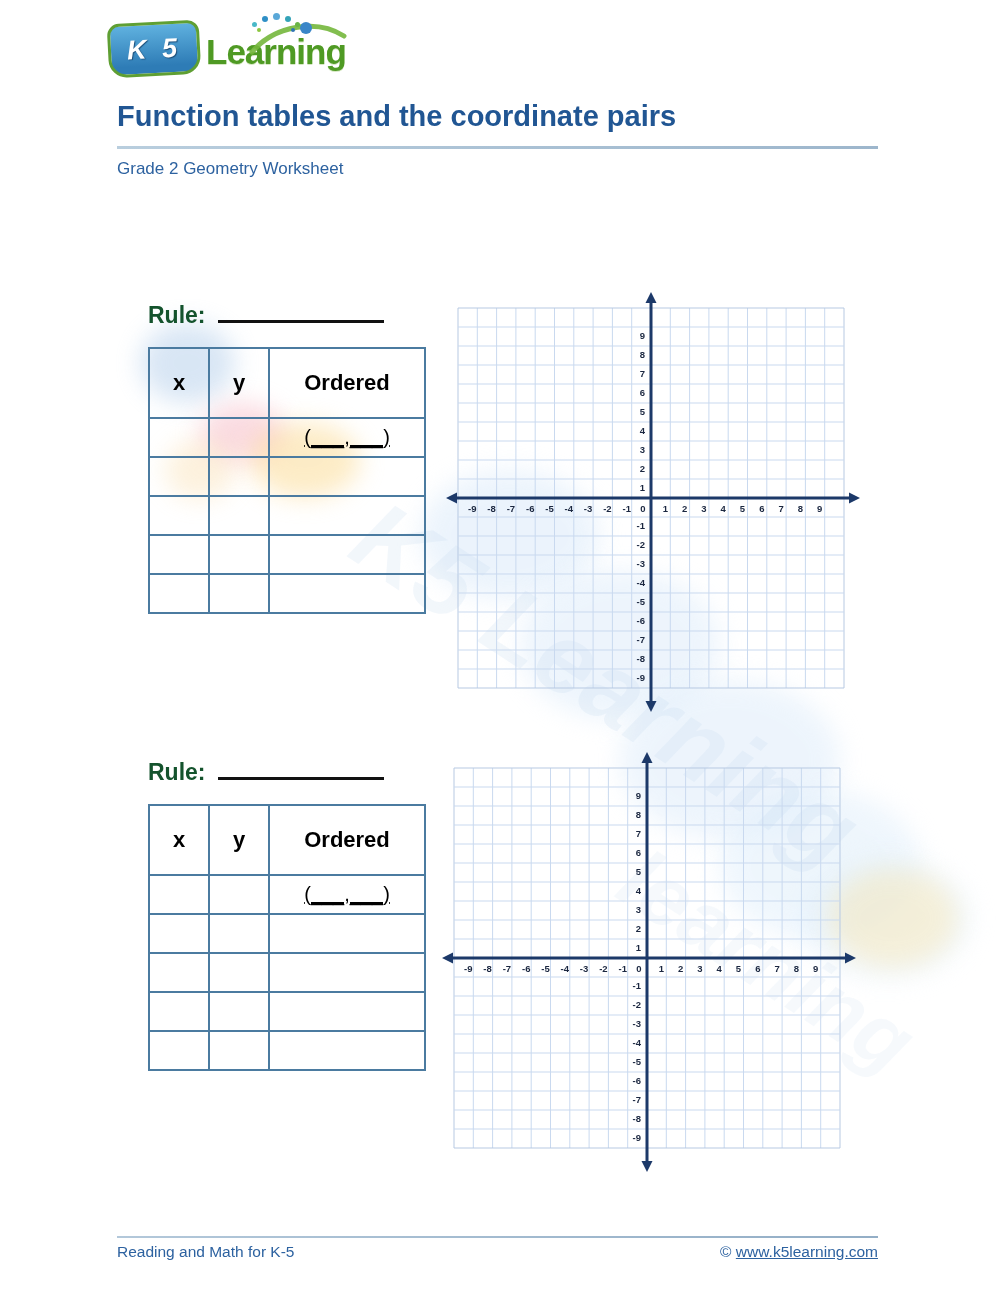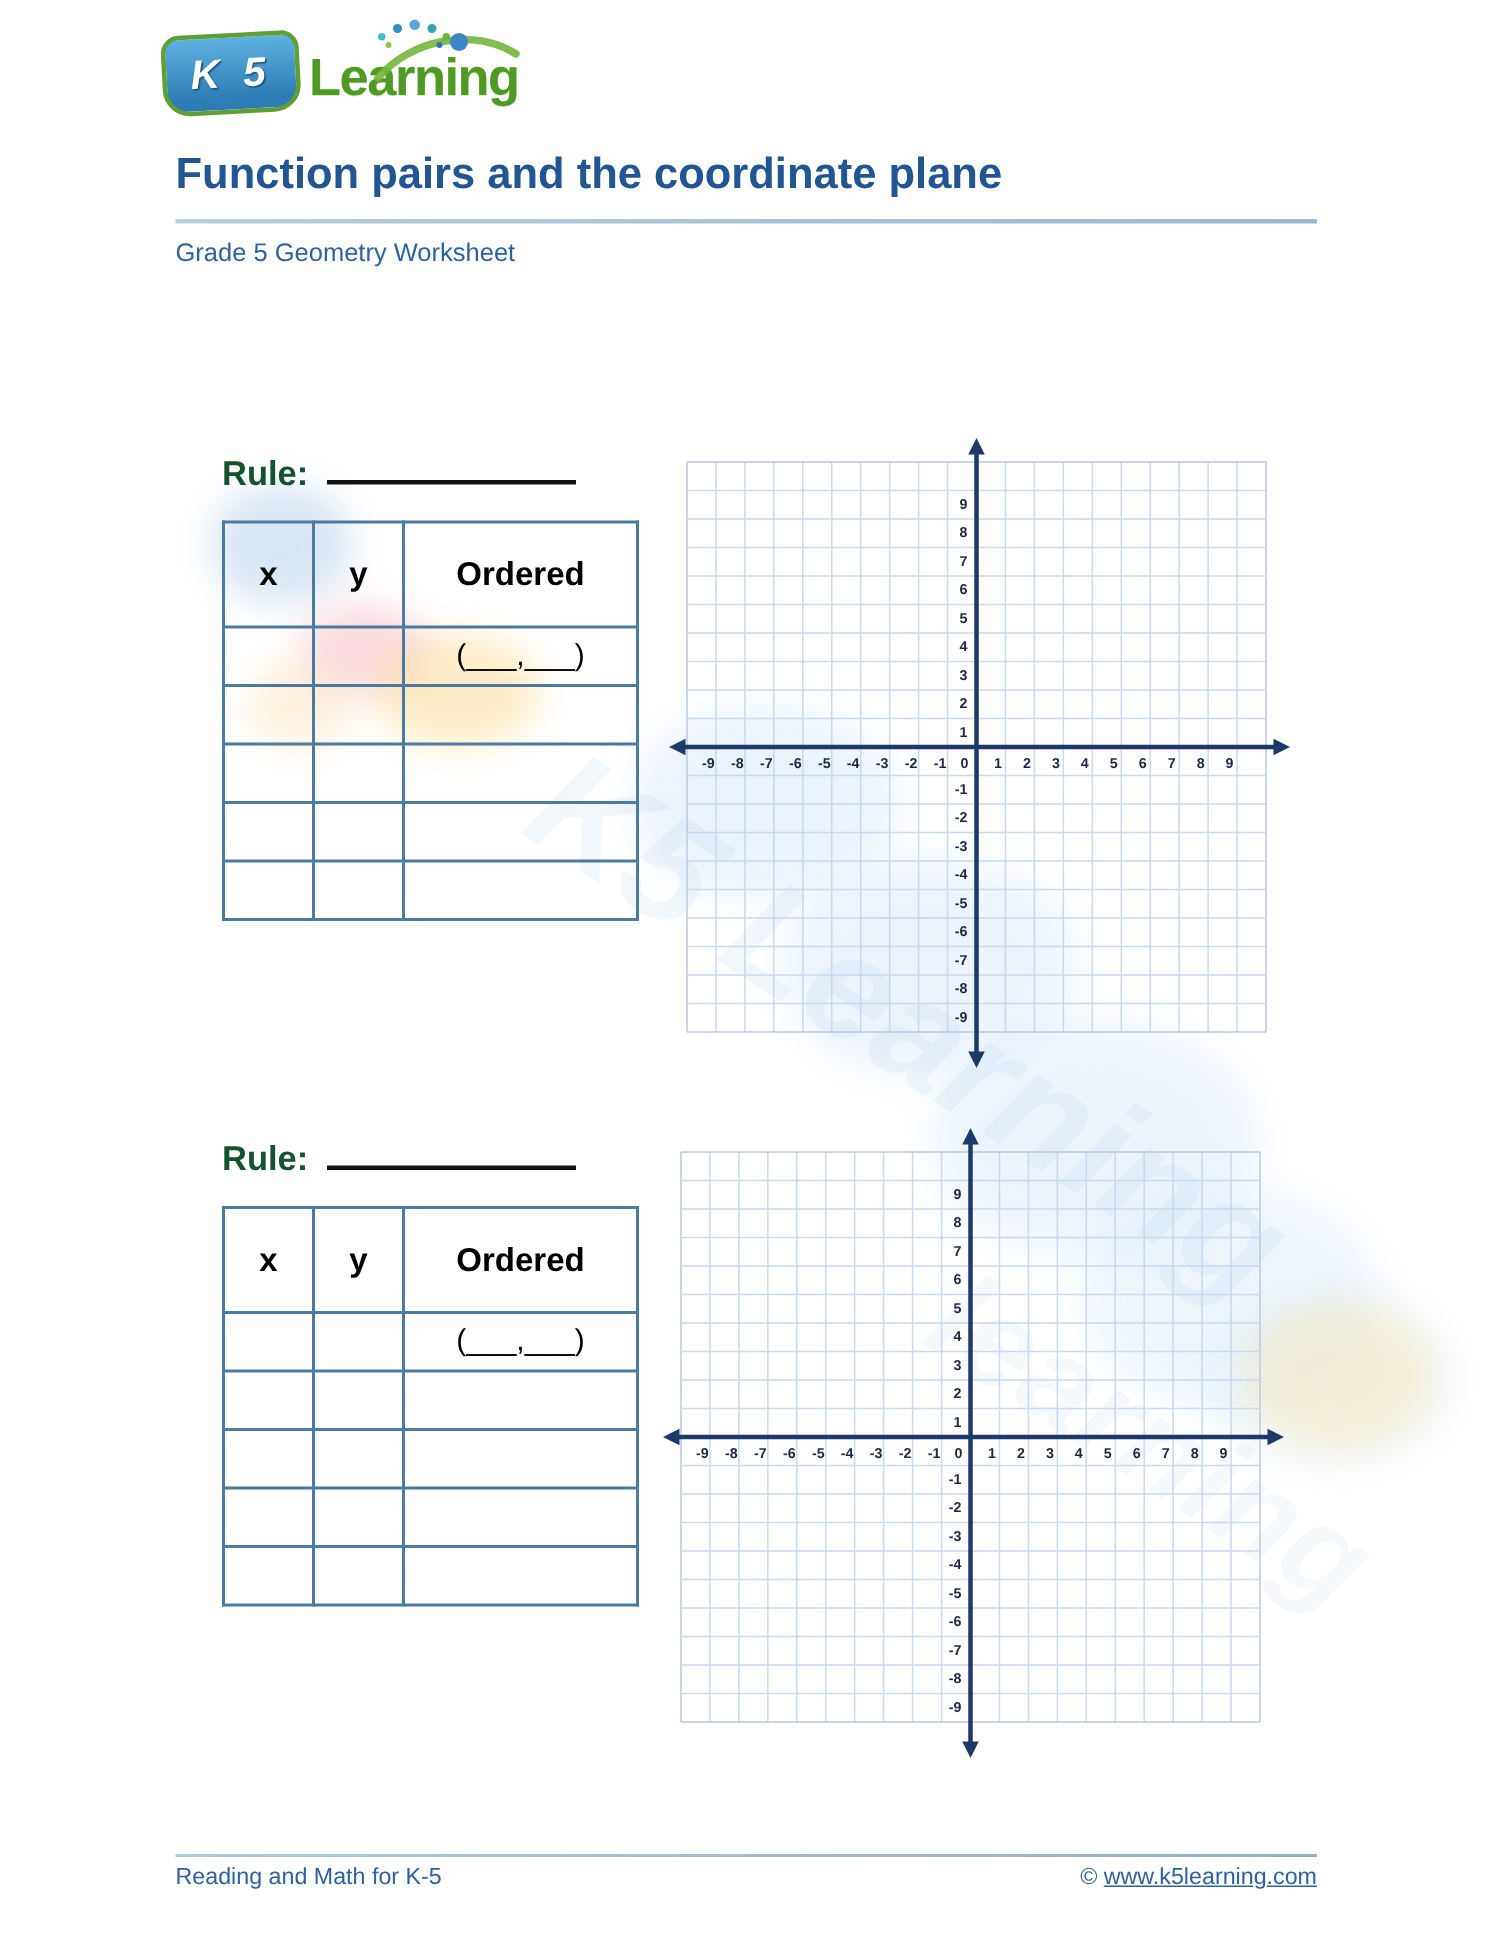--- a/index.html
+++ b/index.html
@@ -54,21 +54,21 @@
     display:inline-block;width:166px;height:20px;margin-left:12px;
     border-bottom:3px solid #111;vertical-align:baseline;
   }
   table.ftable{
     position:absolute;border-collapse:collapse;z-index:2;background:transparent;
   }
   .ftable-1{left:148px;top:347px;}
   .ftable-2{left:148px;top:804px;}
   table.ftable th,table.ftable td{border:2px solid #4b7ba0;padding:0;text-align:center;background:transparent;}
   table.ftable th{height:68px;font-size:22px;font-weight:bold;color:#000;}
-  table.ftable td{height:37px;font-size:20px;color:#000;}
+  table.ftable td{height:37px;font-size:20px;color:#000;text-decoration:underline;}
   .col-x,.col-y{width:58px;}
   .col-ord{width:154px;border-radius:27px;}
   
   .grid-wrap{position:absolute;z-index:1;}
   .grid-1{left:445px;top:291px;}
   .grid-2{left:441px;top:751px;}
   
   .footer-divider{
     position:absolute;left:117px;top:1236px;width:761px;height:2px;
     background:linear-gradient(90deg,#b3c8da,#93aec6);z-index:2;
@@ -110,23 +110,23 @@
     </svg>
     <div class="logo-dot" style="left:146px;top:8px;width:5px;height:5px;background:#49b8c8;"></div>
     <div class="logo-dot" style="left:156px;top:2px;width:6px;height:6px;background:#2f8fc6;"></div>
     <div class="logo-dot" style="left:167px;top:-1px;width:7px;height:7px;background:#5aa8d8;"></div>
     <div class="logo-dot" style="left:179px;top:2px;width:6px;height:6px;background:#34a3b8;"></div>
     <div class="logo-dot" style="left:189px;top:8px;width:5px;height:5px;background:#6ab446;"></div>
     <div class="logo-dot" style="left:151px;top:14px;width:4px;height:4px;background:#8cc63f;"></div>
     <div class="logo-dot" style="left:185px;top:14px;width:4px;height:4px;background:#2f74b5;"></div>
   </div>
 
-  <div class="title">Function pairs and the coordinate plane</div>
+  <div class="title">Function tables and the coordinate pairs</div>
   <div class="title-divider"></div>
-  <div class="subtitle">Grade 5 Geometry Worksheet</div>
+  <div class="subtitle">Grade 2 Geometry Worksheet</div>
 
   <div class="rule rule-1">
     <span>Rule:</span><span class="rule-blank"></span>
   </div>
   <table class="ftable ftable-1">
     <tbody>
         <tr>
       <th class="col-x">x</th>
       <th class="col-y">y</th>
       <th class="col-ord">Ordered</th>

